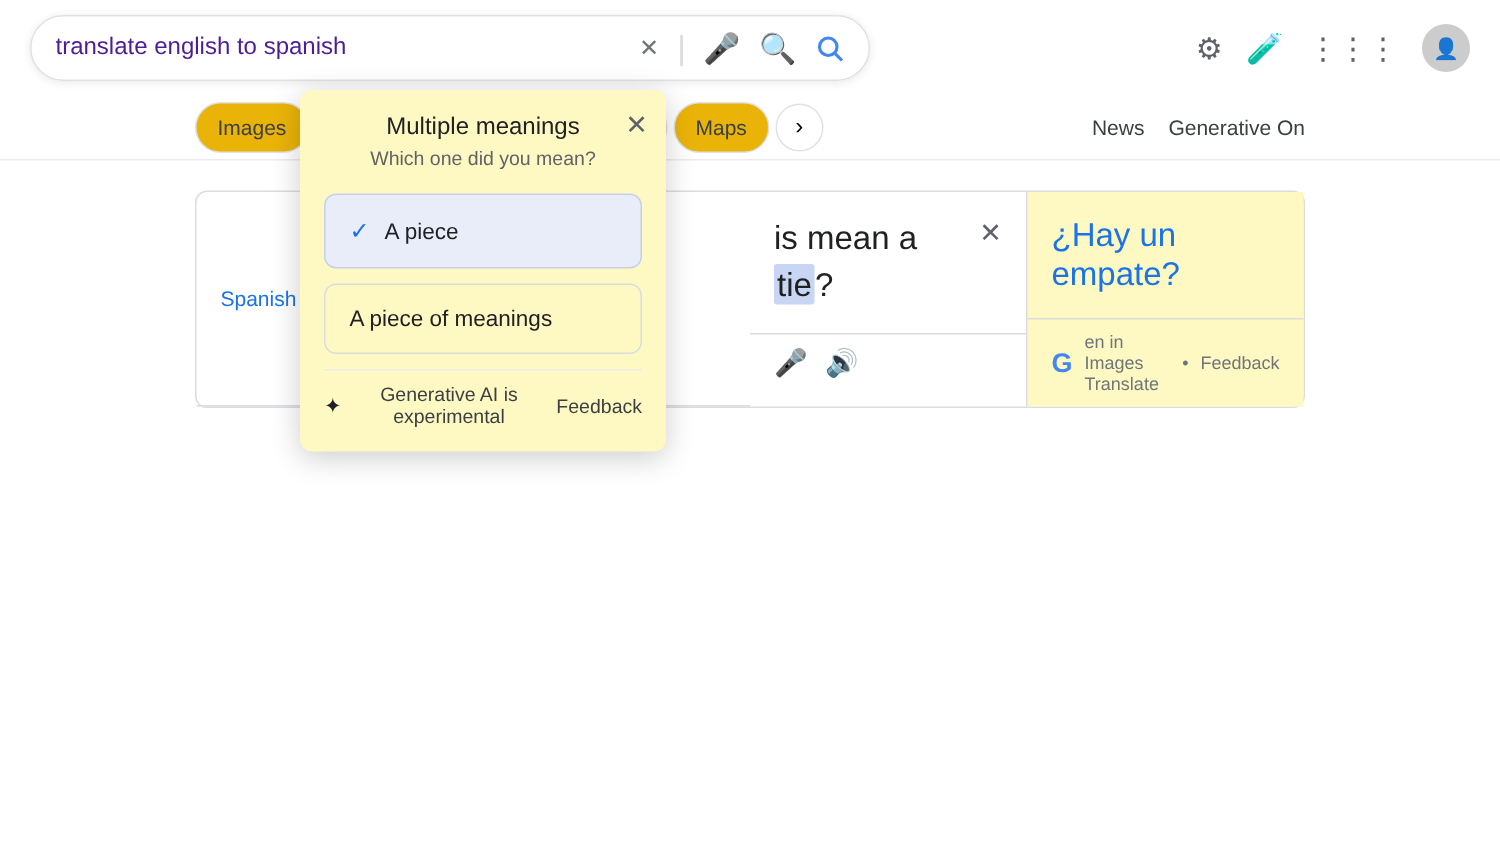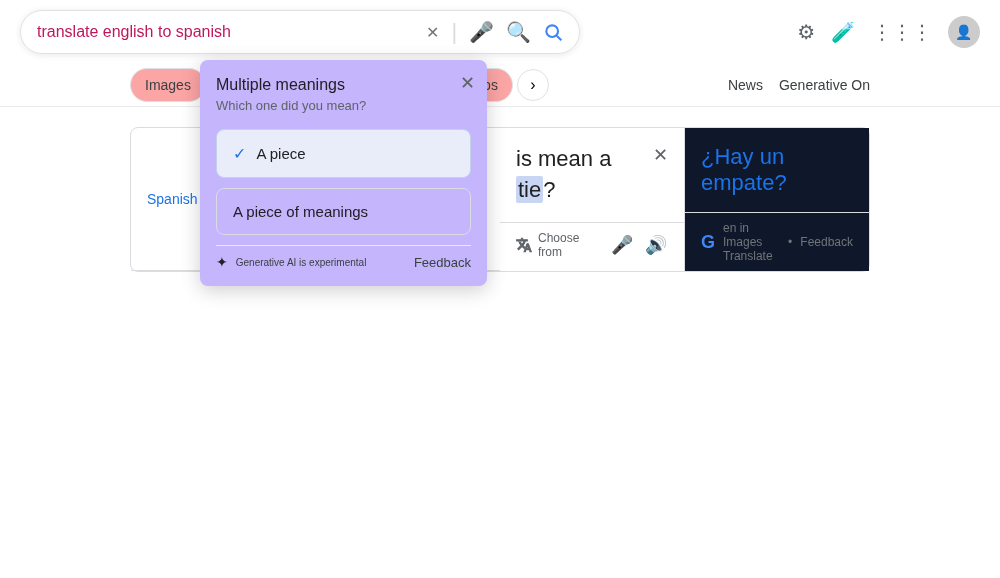--- a/index.html
+++ b/index.html
@@ -41,21 +41,21 @@
       padding: 8px 16px;
       width: 560px;
       gap: 8px;
       box-shadow: 0 1px 6px rgba(32,33,36,0.1);
     }
     .search-input {
       flex: 1;
       border: none;
       outline: none;
       font-size: 16px;
-      color: #be185d;
+      color: #4c1d95;
       background: transparent;
     }
     .search-icons {
       display: flex;
       align-items: center;
       gap: 12px;
     }
     .header-right {
       margin-left: auto;
       display: flex;
@@ -76,21 +76,21 @@
       gap: 4px;
       align-items: center;
     }
     .nav-tab {
       padding: 8px 14px;
       border-radius: 20px;
       cursor: pointer;
       font-size: 14px;
       color: #3c4043;
       border: 1px solid #dfe1e5;
-      background: #fca5a5;
+      background: #eab308;
     }
     .nav-more {
       width: 32px;
       height: 32px;
       border-radius: 50%;
       display: flex;
       align-items: center;
       justify-content: center;
       cursor: pointer;
       border: 1px solid #dfe1e5;
@@ -120,21 +120,21 @@
       position: relative;
     }
 
     .translator-left {
       flex: 1;
       border-right: 1px solid #dadce0;
       position: relative;
     }
     .translator-right {
       flex: 1;
-      background: #0f172a;
+      background: #fef9c3;
     }
     .translator-header-left {
       display: flex;
       align-items: center;
       padding: 10px 16px;
       gap: 4px;
       cursor: pointer;
       font-size: 14px;
       color: #1a73e8;
       font-weight: 500;
@@ -203,25 +203,26 @@
       cursor: pointer;
       font-size: 18px;
     }
 
     
     .popup-overlay {
       position: absolute;
       top: 60px;
       left: 200px;
       z-index: 100;
-      background: #c4b5fd;
+      background: #fef9c3;
       border-radius: 8px;
       box-shadow: 0 4px 20px rgba(0,0,0,0.2);
-      width: 287px;
+      width: 244px;
       padding: 16px;
+      text-align: center;
     }
     .popup-title {
       font-size: 16px;
       font-weight: 500;
       color: #202124;
       margin-bottom: 4px;
     }
     .popup-subtitle {
       font-size: 13px;
       color: #5f6368;
@@ -260,21 +261,21 @@
       align-items: center;
       gap: 8px;
       margin-top: 8px;
       padding-top: 8px;
       border-top: 1px solid #ebebeb;
     }
     .ai-icon {
       font-size: 14px;
     }
     .ai-label {
-      font-size: 10px;
+      font-size: 13px;
       color: #3c4043;
       flex: 1;
     }
     .popup-feedback {
       font-size: 13px;
       color: #3c4043;
       cursor: pointer;
     }
 
     
@@ -365,26 +366,20 @@
     <div style="display:flex; width:100%;">
 
       <div class="translator-left">
         <div class="input-area">
           <div class="input-text">
             <span>is mean a </span><span class="highlighted-word">tie</span><span>?</span>
           </div>
           <span class="clear-btn">✕</span>
         </div>
         <div style="padding:8px 16px; display:flex; align-items:center; gap:12px; border-top:1px solid #dadce0;">
-          <div style="display:flex;align-items:center;gap:6px;font-size:12px;color:#5f6368;">
-            <svg width="18" height="18" viewBox="0 0 24 24" fill="none" stroke="#5f6368" stroke-width="1.5">
-                <path d="M12.87 15.07l-2.54-2.51.03-.03c1.74-1.94 2.98-4.17 3.71-6.53H17V4h-7V2H8v2H1v1.99h11.17C11.5 7.92 10.44 9.75 9 11.35 8.07 10.32 7.3 9.19 6.69 8h-2c.73 1.63 1.73 3.17 2.98 4.56l-5.09 5.02L4 19l5-5 3.11 3.11.76-2.04zM18.5 10h-2L12 22h2l1.12-3h4.75L21 22h2l-4.5-12zm-2.62 7l1.62-4.33L19.12 17h-3.24z" fill="#5f6368"></path>
-              </svg>
-            <span>Choose from</span>
-          </div>
           <span class="footer-icon">🎤</span>
           <span class="footer-icon">🔊</span>
         </div>
       </div>
 
       <div class="translator-right">
         <div class="output-area">
           <span>¿Hay un empate?</span>
         </div>
         <div style="padding:8px 16px; display:flex; align-items:center; gap:8px; border-top:1px solid #dadce0;">

